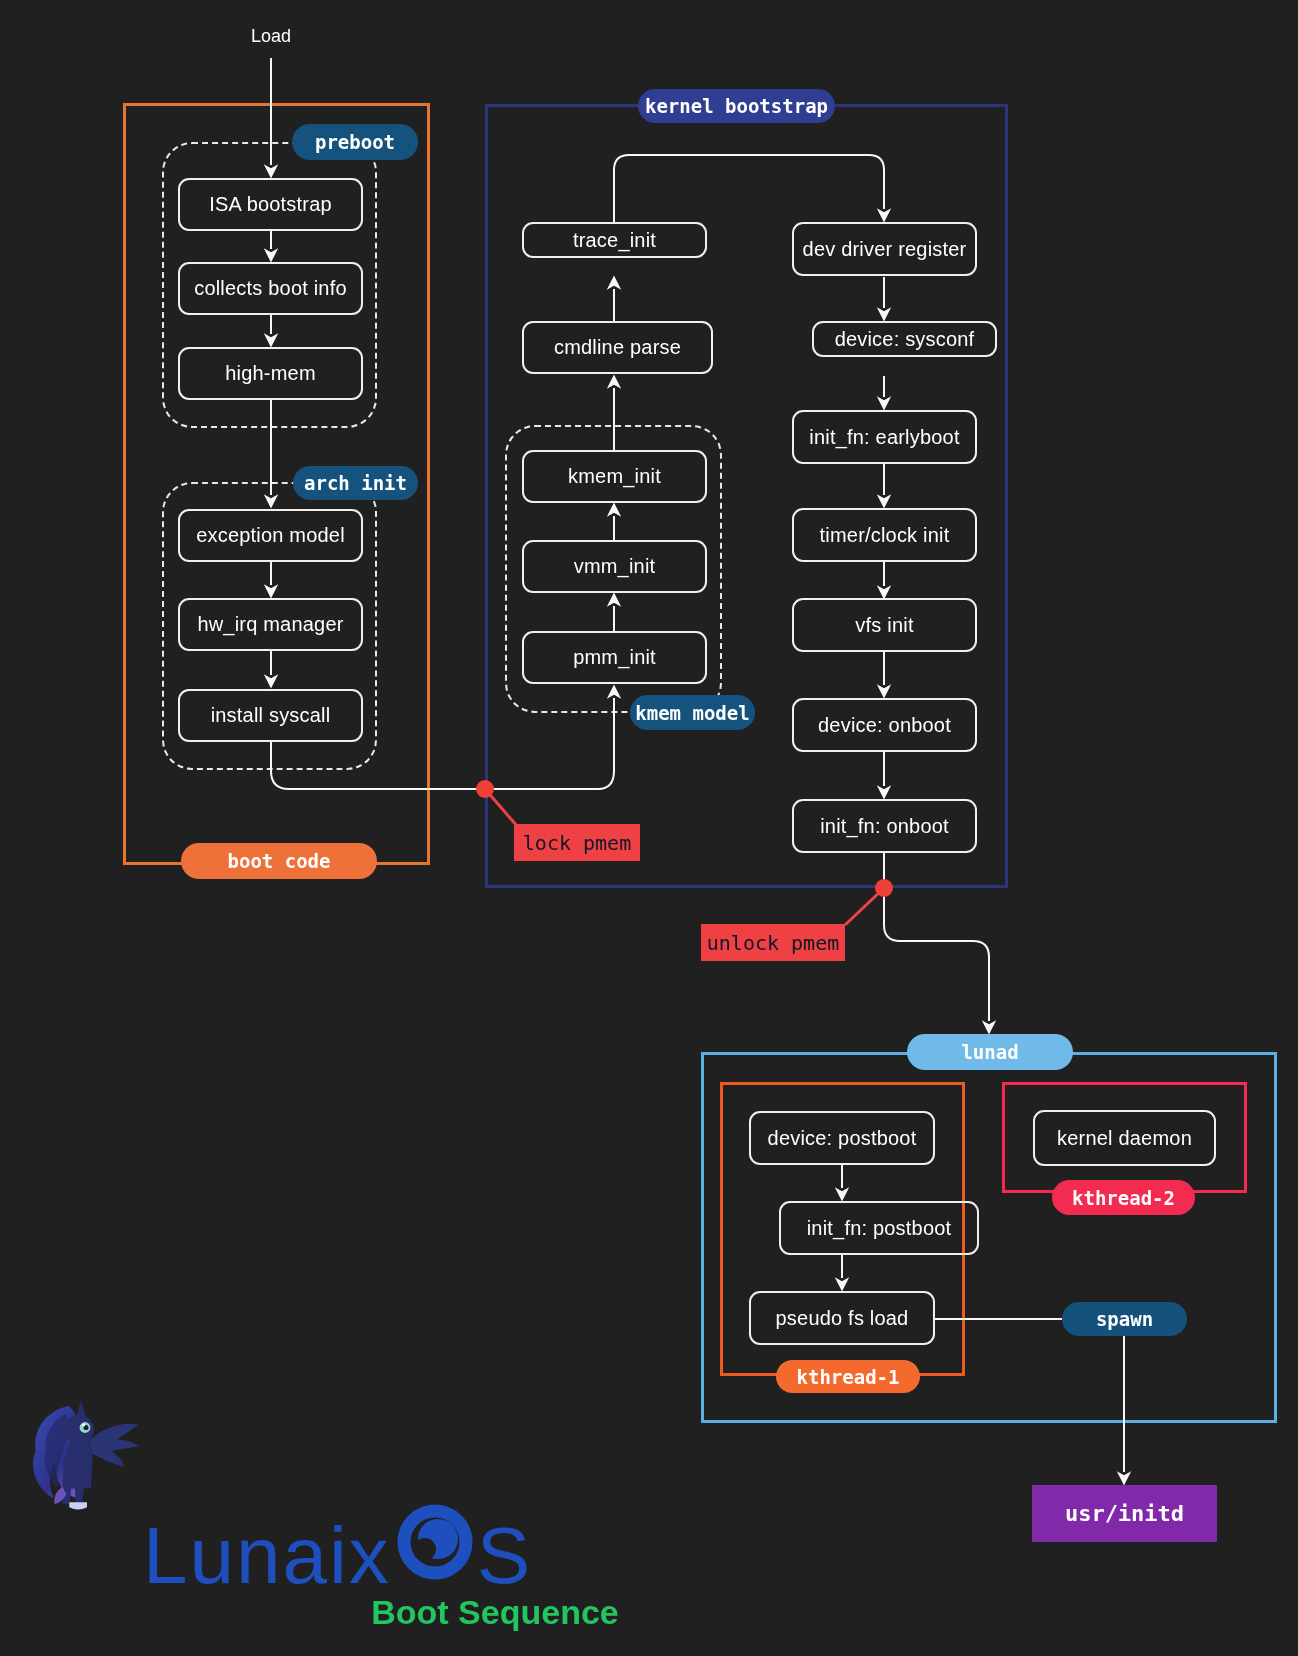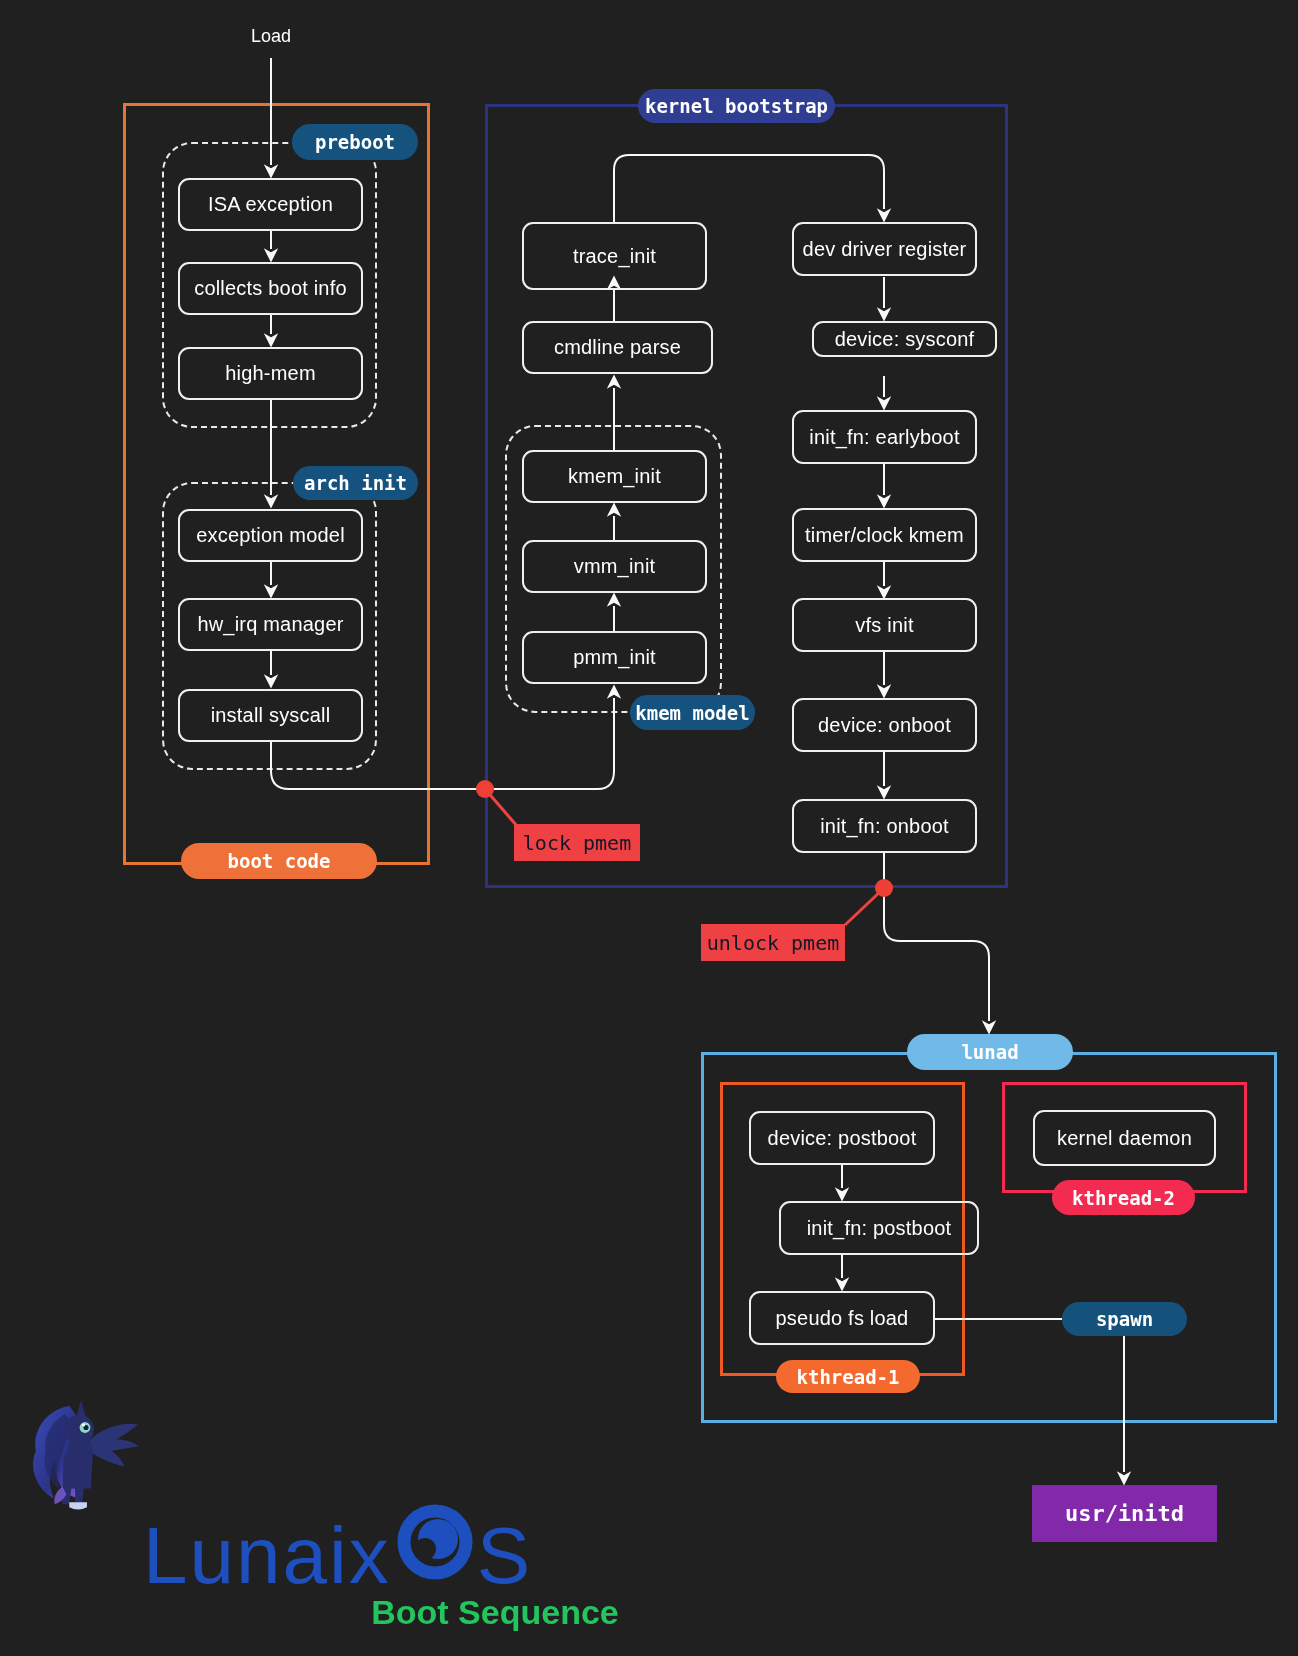--- a/index.html
+++ b/index.html
@@ -56,37 +56,37 @@
   <div class="group dashed" style="left:162px;top:142px;width:215px;height:286px;"></div>
   <div class="group dashed" style="left:162px;top:482px;width:215px;height:288px;"></div>
   <div class="group" style="left:485px;top:104px;width:523px;height:784px;border:3px solid var(--navy);"></div>
   <div class="group dashed" style="left:505px;top:425px;width:217px;height:288px;"></div>
   <div class="group" style="left:701px;top:1052px;width:576px;height:371px;border:3px solid var(--lblue);"></div>
   <div class="group" style="left:720px;top:1082px;width:245px;height:294px;border:3px solid var(--k1);"></div>
   <div class="group" style="left:1002px;top:1082px;width:245px;height:111px;border:3px solid var(--k2);"></div>
 
   <div class="plain-text" id="load-label">Load</div>
 
-  <div class="node" style="left:178px;top:178px;width:185px;height:53px;">ISA exception</div>
+  <div class="node" style="left:178px;top:178px;width:185px;height:53px;">ISA bootstrap</div>
   <div class="node" style="left:178px;top:262px;width:185px;height:53px;">collects boot info</div>
   <div class="node" style="left:178px;top:347px;width:185px;height:53px;">high-mem</div>
   <div class="node" style="left:178px;top:509px;width:185px;height:53px;">exception model</div>
   <div class="node" style="left:178px;top:598px;width:185px;height:53px;">hw_irq manager</div>
   <div class="node" style="left:178px;top:689px;width:185px;height:53px;">install syscall</div>
 
-  <div class="node" style="left:522px;top:222px;width:185px;height:68px;">trace_init</div>
+  <div class="node" style="left:522px;top:222px;width:185px;height:36px;">trace_init</div>
   <div class="node" style="left:522px;top:321px;width:191px;height:53px;">cmdline parse</div>
   <div class="node" style="left:522px;top:450px;width:185px;height:53px;">kmem_init</div>
   <div class="node" style="left:522px;top:540px;width:185px;height:53px;">vmm_init</div>
   <div class="node" style="left:522px;top:631px;width:185px;height:53px;">pmm_init</div>
 
   <div class="node" style="left:792px;top:222px;width:185px;height:54px;">dev driver register</div>
   <div class="node" style="left:812px;top:321px;width:185px;height:36px;">device: sysconf</div>
   <div class="node" style="left:792px;top:410px;width:185px;height:54px;">init_fn: earlyboot</div>
-  <div class="node" style="left:792px;top:508px;width:185px;height:54px;">timer/clock kmem</div>
+  <div class="node" style="left:792px;top:508px;width:185px;height:54px;">timer/clock init</div>
   <div class="node" style="left:792px;top:598px;width:185px;height:54px;">vfs init</div>
   <div class="node" style="left:792px;top:698px;width:185px;height:54px;">device: onboot</div>
   <div class="node" style="left:792px;top:799px;width:185px;height:54px;">init_fn: onboot</div>
 
   <div class="node" style="left:749px;top:1111px;width:186px;height:54px;">device: postboot</div>
   <div class="node" style="left:779px;top:1201px;width:200px;height:54px;">init_fn: postboot</div>
   <div class="node" style="left:749px;top:1291px;width:186px;height:54px;">pseudo fs load</div>
   <div class="node" style="left:1033px;top:1110px;width:183px;height:56px;">kernel daemon</div>
 
   <div class="badge pill" style="left:292px;top:124px;width:126px;height:36px;background:var(--steel);">preboot</div>

